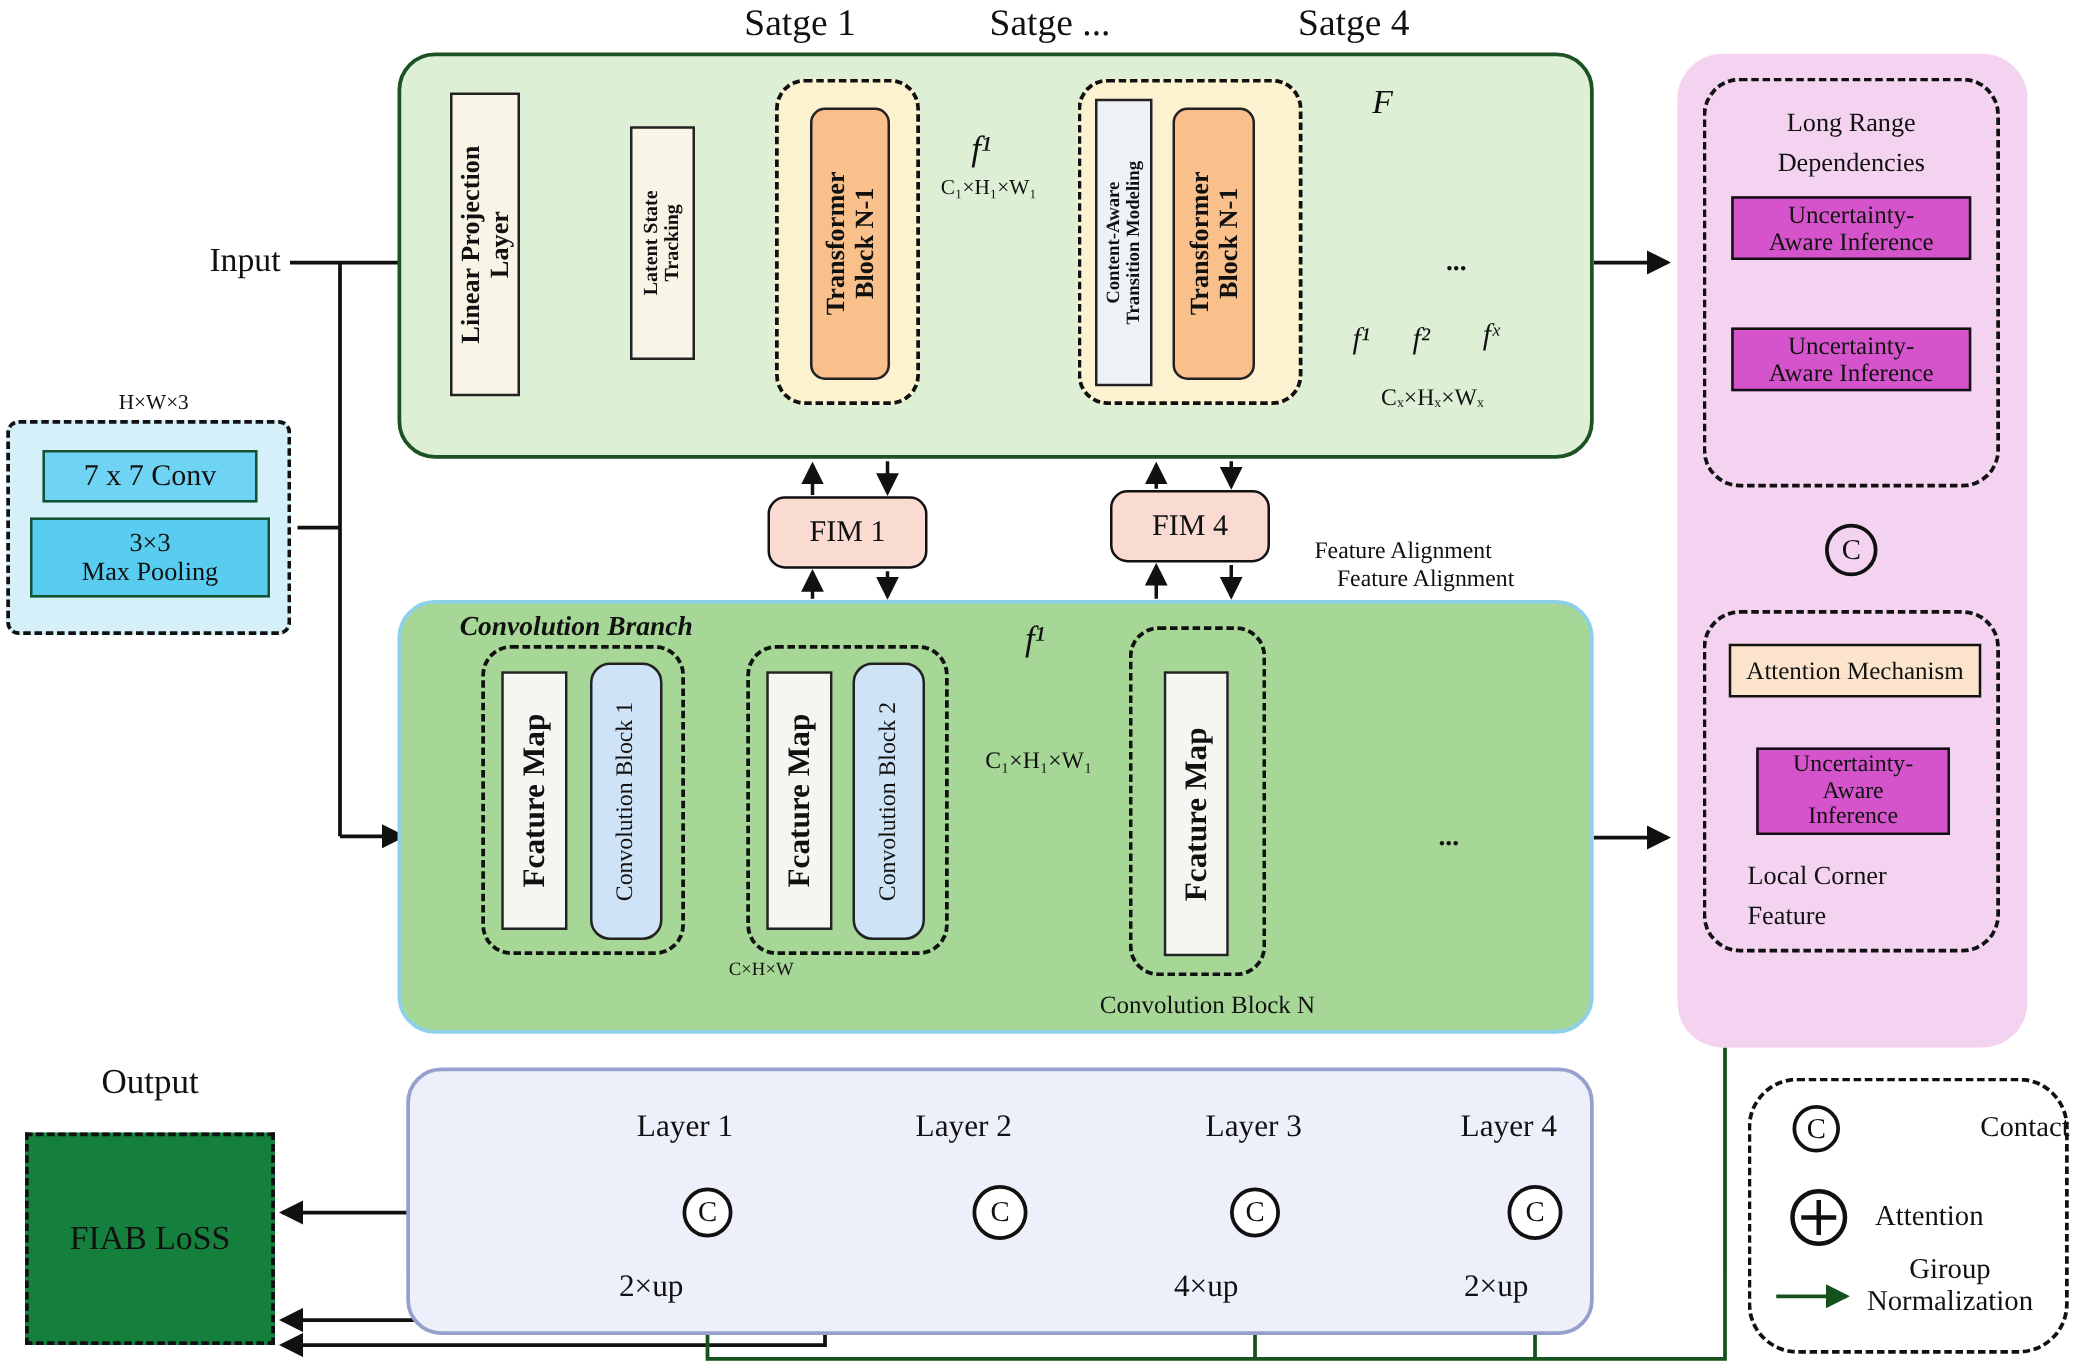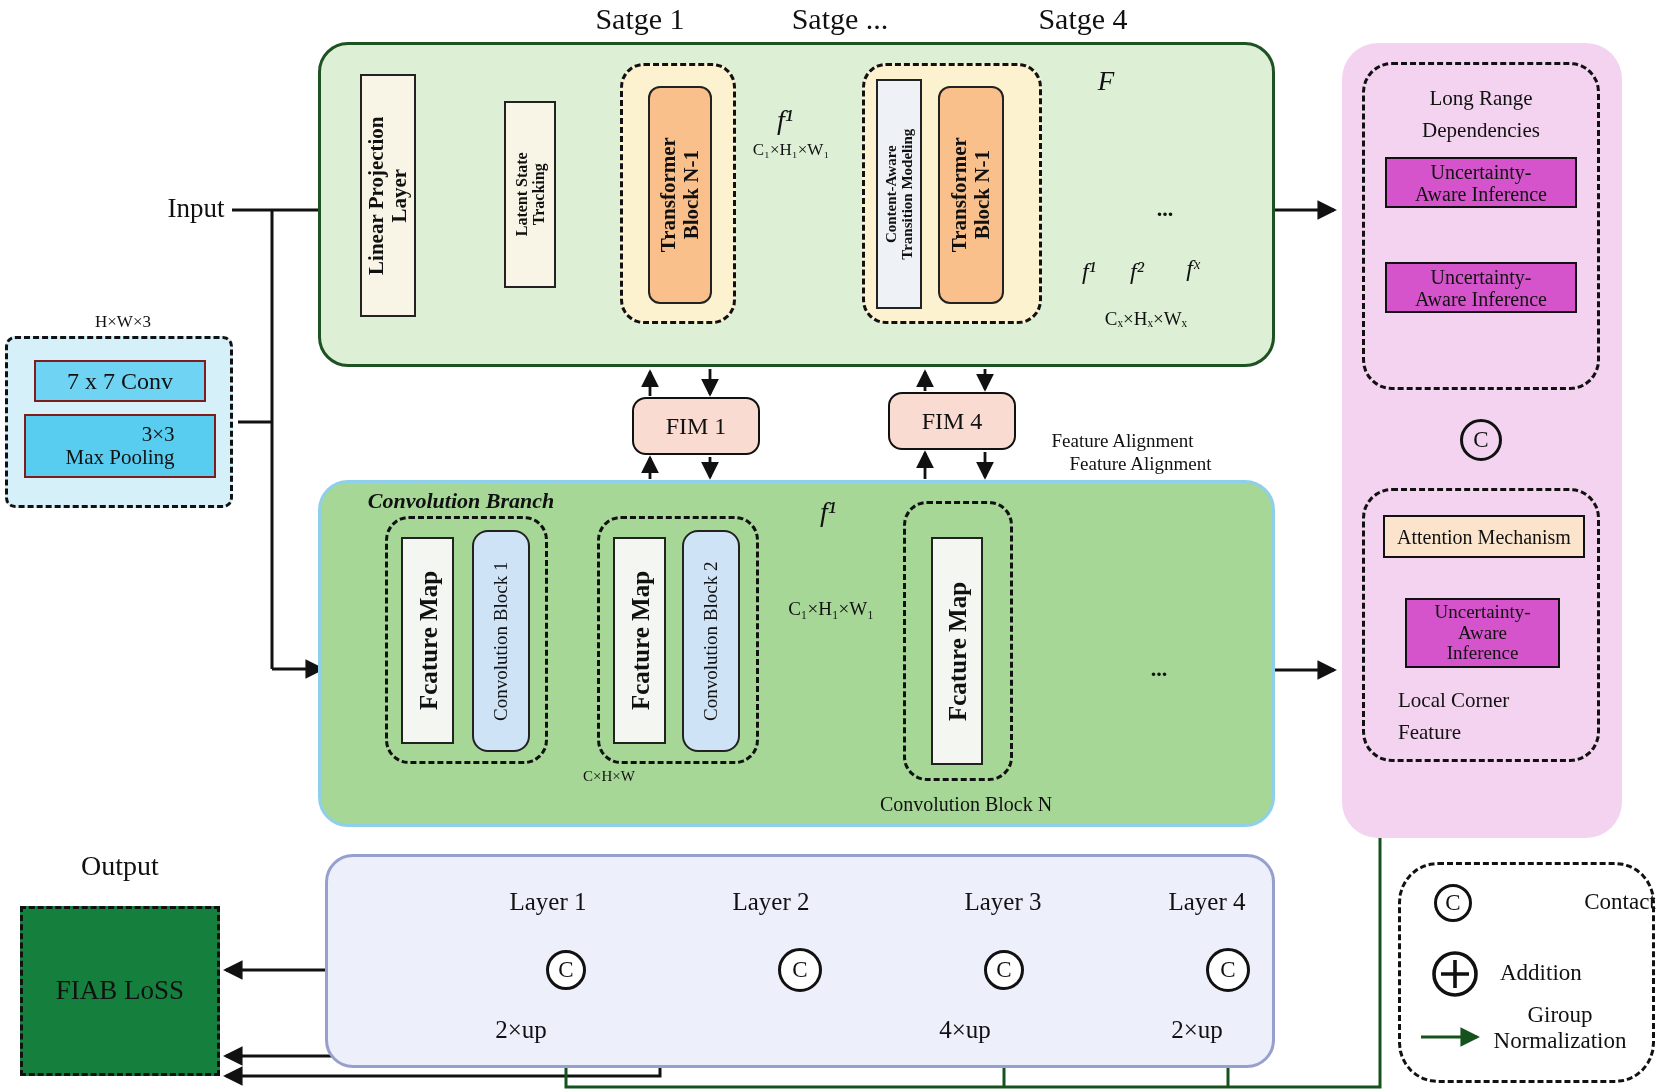--- a/index.html
+++ b/index.html
@@ -21,21 +21,21 @@
   .dashedbox{border:3px dashed #111;}
   .cream{background:#fcf2d0;border-radius:24px;}
   .beige{background:#f8f5e6;border:2px solid #222;}
   .orange{background:#f9c08b;border:2px solid #222;border-radius:12px;}
   .catm{background:#eef2f7;border:2px solid #222;}
   .fim{background:#fadbd2;border:2px solid #111;border-radius:14px;font-size:24px;}
   .fmap{background:#f4f6f1;border:2px solid #222;}
   .cblock{background:#cfe3f7;border:2px solid #222;border-radius:16px;}
   .magenta{background:#d553cb;border:2px solid #111;font-size:20px;}
   .attn{background:#fbe4cb;border:2px solid #111;font-size:20px;}
-  .cyanbox{border:2px solid #7f1d1d;text-align:right;}
+  .cyanbox{border:2px solid #14532d;}
 </style>
 </head>
 <body>
 
 <div id="canvas">
 
   <svg width="1661" height="1090" viewBox="0 0 1661 1090">
     <defs>
       <marker id="mb" viewBox="0 0 10 10" refX="8.5" refY="5" markerWidth="6.5" markerHeight="6.5" orient="auto-start-reverse">
         <path d="M0,0 L10,5 L0,10 z" fill="#111"></path>
@@ -231,21 +231,21 @@
     <div class="vt" style="width:214px;font-size:21px;font-weight:bold;">Transformer
 Block N-1</div>
   </div>
   <div class="lbl" style="left:1086px;top:66px;width:40px;font-size:27px;font-style:italic;">F</div>
   <div class="lbl" style="left:1148px;top:196px;width:34px;font-size:22px;font-weight:bold;">...</div>
   <div class="lbl" style="left:1066px;top:258px;width:46px;font-size:24px;font-style:italic;">f¹</div>
   <div class="lbl" style="left:1114px;top:258px;width:46px;font-size:24px;font-style:italic;">f²</div>
   <div class="lbl" style="left:1168px;top:255px;width:50px;font-size:24px;font-style:italic;">fˣ</div>
   <div class="lbl" style="left:1078px;top:308px;width:136px;font-size:19px;">Cₓ×Hₓ×Wₓ</div>
 
-  <div class="hbox fim" style="left:614px;top:397px;width:128px;height:58px;margin-left:18px;">FIM 1</div>
+  <div class="hbox fim" style="left:614px;top:397px;width:128px;height:58px;">FIM 1</div>
   <div class="hbox fim" style="left:888px;top:392px;width:128px;height:58px;">FIM 4</div>
   <div class="lbl" style="left:1030px;top:430px;width:185px;font-size:19px;">Feature Alignment</div>
   <div class="lbl" style="left:1048px;top:453px;width:185px;font-size:19px;">Feature Alignment</div>
 
   <div class="panel conv-panel" style="left:318px;top:480px;width:957px;height:347px;"></div>
   <div class="lbl" style="left:356px;top:488px;width:210px;font-size:22px;font-weight:bold;font-style:italic;">Convolution Branch</div>
   <div class="panel dashedbox" style="left:385px;top:516px;width:163px;height:248px;border-radius:24px;"></div>
   <div class="vbox fmap" style="left:401px;top:537px;width:53px;height:207px;">
     <div class="vt" style="width:200px;font-size:25px;font-weight:bold;">Fcature Map</div>
   </div>
@@ -298,17 +298,17 @@
   <div class="lbl" style="left:482px;top:1016px;width:78px;font-size:25px;">2×up</div>
   <div class="lbl" style="left:926px;top:1016px;width:78px;font-size:25px;">4×up</div>
   <div class="lbl" style="left:1158px;top:1016px;width:78px;font-size:25px;">2×up</div>
 
   <div class="lbl" style="left:68px;top:850px;width:104px;font-size:28px;">Output</div>
   <div class="hbox dashedbox" style="left:20px;top:906px;width:200px;height:170px;background:#15803d;font-size:27px;">FIAB LoSS</div>
 
   <div class="panel dashedbox" style="left:1398px;top:862px;width:257px;height:221px;border-radius:40px;border-width:3.5px;"></div>
   <div class="ccircle" style="left:1434px;top:884px;width:38px;height:38px;border-width:3.5px;">C</div>
   <div class="lbl" style="left:1560px;top:889px;width:120px;font-size:23px;text-align:center;">Contact</div>
-  <div class="lbl" style="left:1500px;top:960px;width:120px;font-size:23px;text-align:left;">Addition</div>
+  <div class="lbl" style="left:1500px;top:960px;width:120px;font-size:23px;text-align:left;">Attention</div>
   <div class="lbl pre" style="left:1470px;top:1002px;width:180px;font-size:23px;">Giroup
 Normalization</div>
 
 </div>
 
 </body></html>

